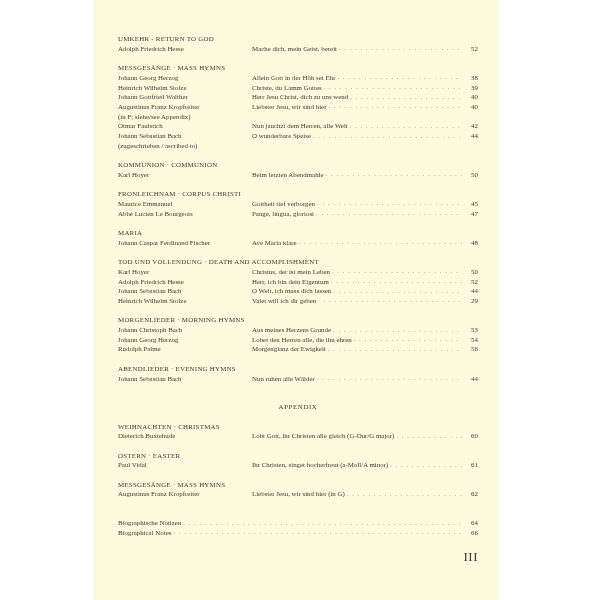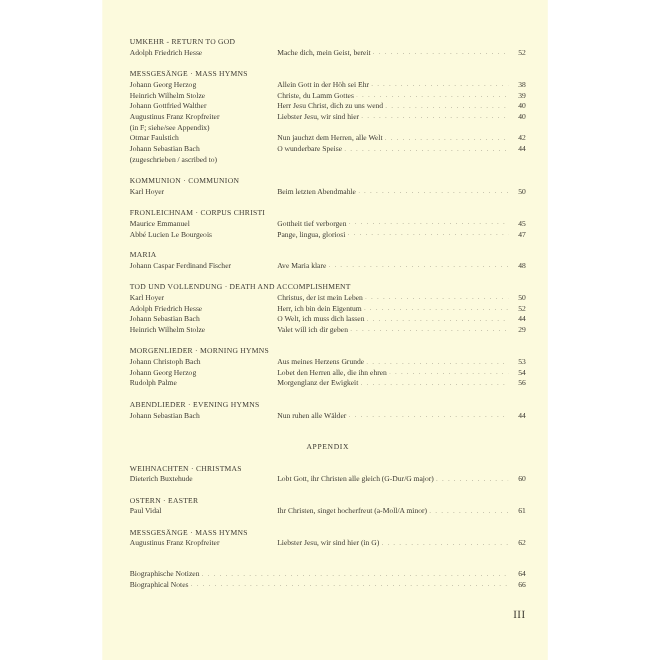--- a/index.html
+++ b/index.html
@@ -97,21 +97,21 @@
     font-size: 6.9px;
     letter-spacing: 0.6px;
     color: #3d3a33;
     line-height: 9.7px;
   }
 
   .folio {
     position: absolute;
     right: 0;
     bottom: 0;
-    font-size: 10px;
+    font-size: 13px;
     color: #3d3a33;
     letter-spacing: 0.5px;
   }
   #folio-wrap {
     position: absolute;
     left: 25px;
     top: 551px;
     width: 360px;
     height: 14px;
   }

